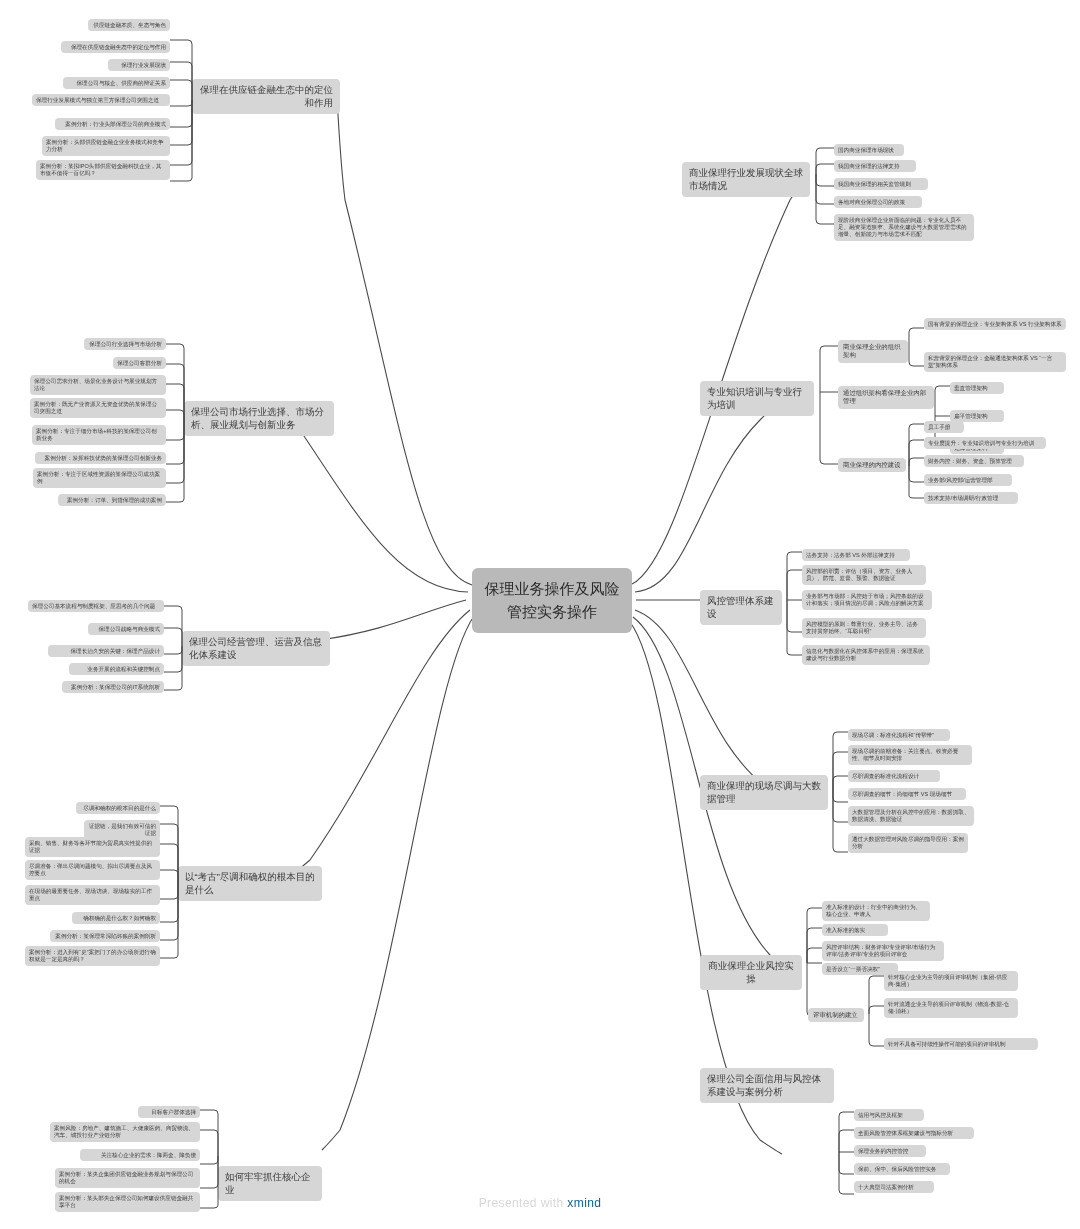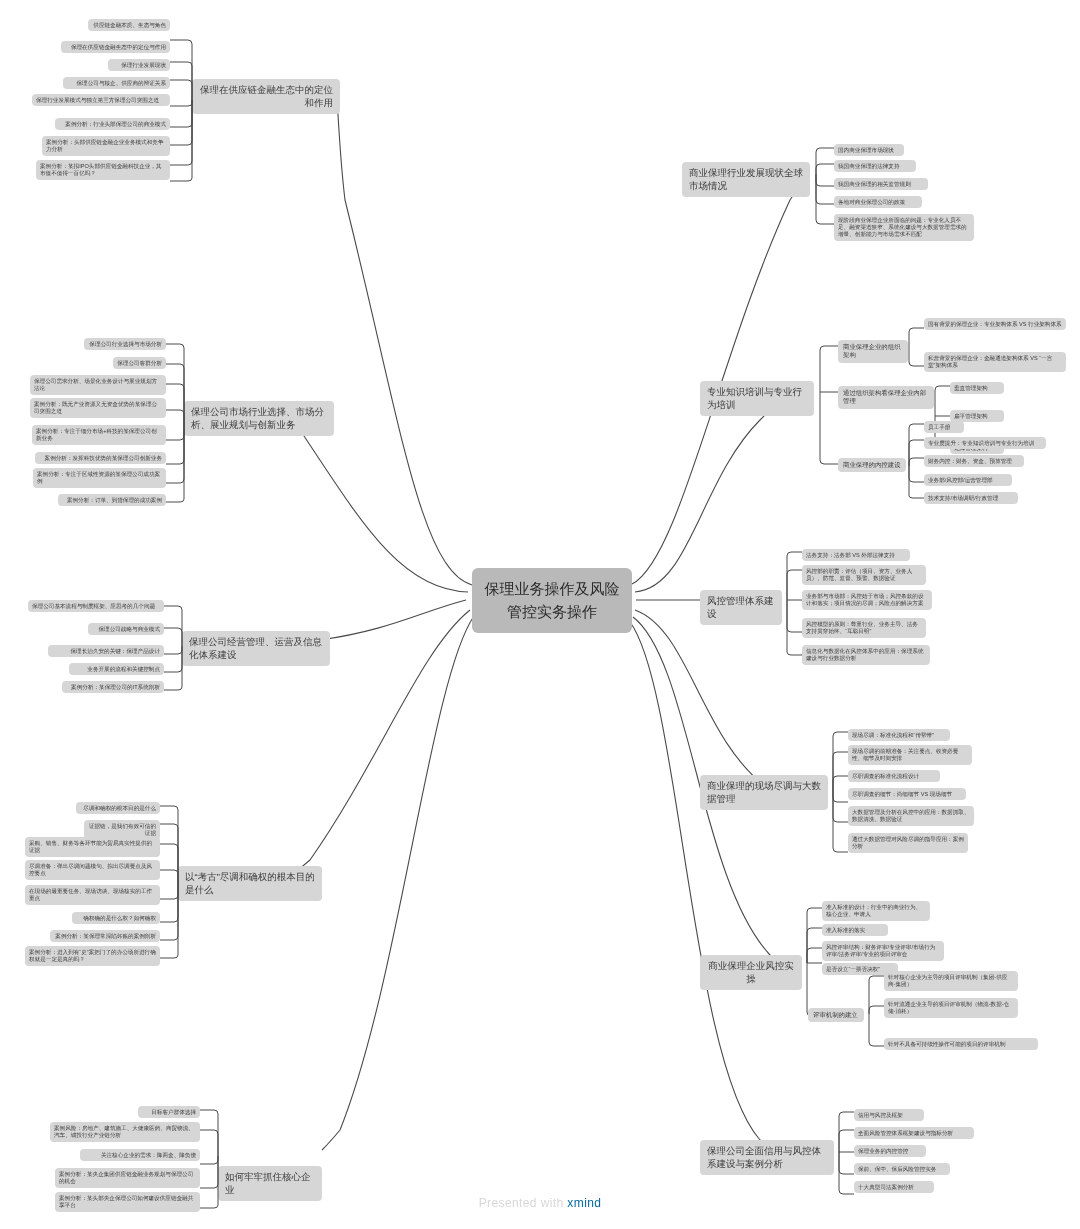--- a/index.html
+++ b/index.html
@@ -306,21 +306,21 @@
     <g fill="none" stroke="#4a4a4a" stroke-width="1">
       <path d="M3,44 L3,10 Q3,6 7,6 L18,6"></path>
       <path d="M3,44 L3,40 Q3,36 7,36 L18,36"></path>
       <path d="M3,44 L3,72 Q3,76 7,76 L18,76"></path>
     </g>
   </svg>
   <div class="node leaf" style="left:884px; top:971px; width:134px;">针对核心企业为主导的项目评审机制（集团-供应商-集团）</div>
   <div class="node leaf" style="left:884px; top:998px; width:134px;">针对流通企业主导的项目评审机制（物流-数据-仓储-消耗）</div>
   <div class="node leaf" style="left:884px; top:1038px; width:154px;">针对不具备可持续性操作可能的项目的评审机制</div>
 
-  <div class="node main" style="left:700px; top:1140px; width:134px;">保理公司全面信用与风控体系建设与案例分析</div>
+  <div class="node main" style="left:700px; top:1068px; width:134px;">保理公司全面信用与风控体系建设与案例分析</div>
   <svg class="links" style="position:absolute; left:836px; top:1108px; width:18px; height:94px;" viewBox="0 0 18 94">
     <g fill="none" stroke="#4a4a4a" stroke-width="1">
       <path d="M3,44 L3,8 Q3,4 7,4 L18,4"></path>
       <path d="M3,44 L3,26 Q3,22 7,22 L18,22"></path>
       <path d="M3,44 L3,44 Q3,44 7,44 L18,44"></path>
       <path d="M3,44 L3,62 Q3,66 7,66 L18,66"></path>
       <path d="M3,44 L3,82 Q3,86 7,86 L18,86"></path>
     </g>
   </svg>
   <div class="node leaf" style="left:854px; top:1109px; width:70px;">信用与风控及框架</div>

